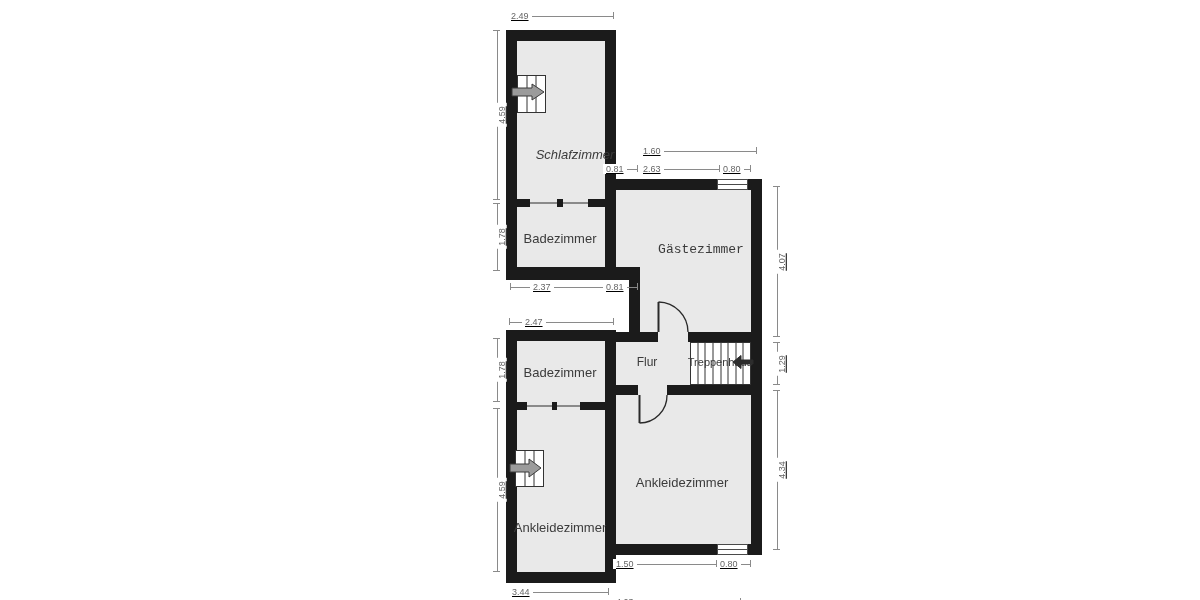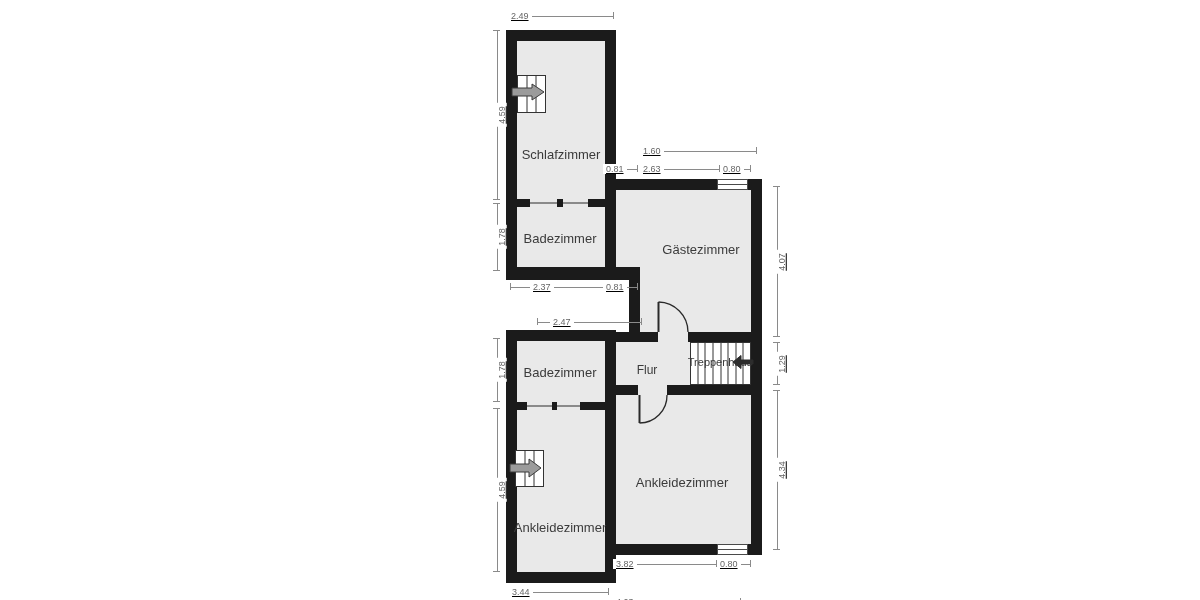--- a/index.html
+++ b/index.html
@@ -77,24 +77,24 @@
   <div class="slide" style="left:557px;top:405px;width:23px;"></div>
   <div class="wall" style="left:506px;top:572px;width:110px;height:11px;"></div>
 
   <div class="window" style="left:717px;top:179px;width:31px;height:11px;"></div>
   <div class="window" style="left:717px;top:544px;width:31px;height:11px;"></div>
 
   <div class="stairbox" style="left:690px;top:342px;width:61px;height:43px;"></div>
   <div class="stairbox" style="left:517px;top:75px;width:29px;height:38px;"></div>
   <div class="stairbox" style="left:515px;top:450px;width:29px;height:37px;"></div>
 
-  <div class="room-label" style="left:561px;top:154px;">Schlafzimmer</div>
+  <div class="room-label" style="left:575px;top:154px;font-style:italic;">Schlafzimmer</div>
   <div class="room-label" style="left:560px;top:238px;">Badezimmer</div>
-  <div class="room-label" style="left:701px;top:249px;">Gästezimmer</div>
-  <div class="room-label small" style="left:647px;top:362px;margin-top:8px;">Flur</div>
+  <div class="room-label" style="left:701px;top:249px;font-family:Liberation Mono, monospace;">Gästezimmer</div>
+  <div class="room-label small" style="left:647px;top:362px;">Flur</div>
   <div class="room-label tiny" style="left:720px;top:362px;">Treppenhaus</div>
   <div class="room-label" style="left:560px;top:372px;">Badezimmer</div>
   <div class="room-label" style="left:560px;top:527px;">Ankleidezimmer</div>
   <div class="room-label" style="left:682px;top:482px;">Ankleidezimmer</div>
 
   <div class="dimh" style="left:508px;top:9px;width:106px;">
     <span class="line"></span>
       <span class="t1"></span>
       <span class="t2"></span>
     <span class="lbl">2.49</span>
@@ -128,31 +128,31 @@
       <span class="t1"></span>
       <span class="t2"></span>
     <span class="lbl">2.37</span>
     </div>
   <div class="dimh" style="left:603px;top:280px;width:35px;">
     <span class="line"></span>
       <span class="t1"></span>
       <span class="t2"></span>
     <span class="lbl">0.81</span>
     </div>
-  <div class="dimh" style="left:537px;top:315px;width:92px;padding-left:13px;">
+  <div class="dimh" style="left:509px;top:315px;width:92px;padding-left:13px;">
     <span class="line"></span>
       <span class="t1"></span>
       <span class="t2"></span>
     <span class="lbl">2.47</span>
     </div>
   <div class="dimh" style="left:613px;top:557px;width:104px;">
     <span class="line"></span>
       <span class="t1"></span>
       <span class="t2"></span>
-    <span class="lbl">3.82</span>
+    <span class="lbl">1.50</span>
     </div>
   <div class="dimh" style="left:717px;top:557px;width:34px;">
     <span class="line"></span>
       <span class="t1"></span>
       <span class="t2"></span>
     <span class="lbl">0.80</span>
     </div>
   <div class="dimh" style="left:613px;top:595px;width:128px;">
     <span class="line"></span>
       <span class="t1"></span>

